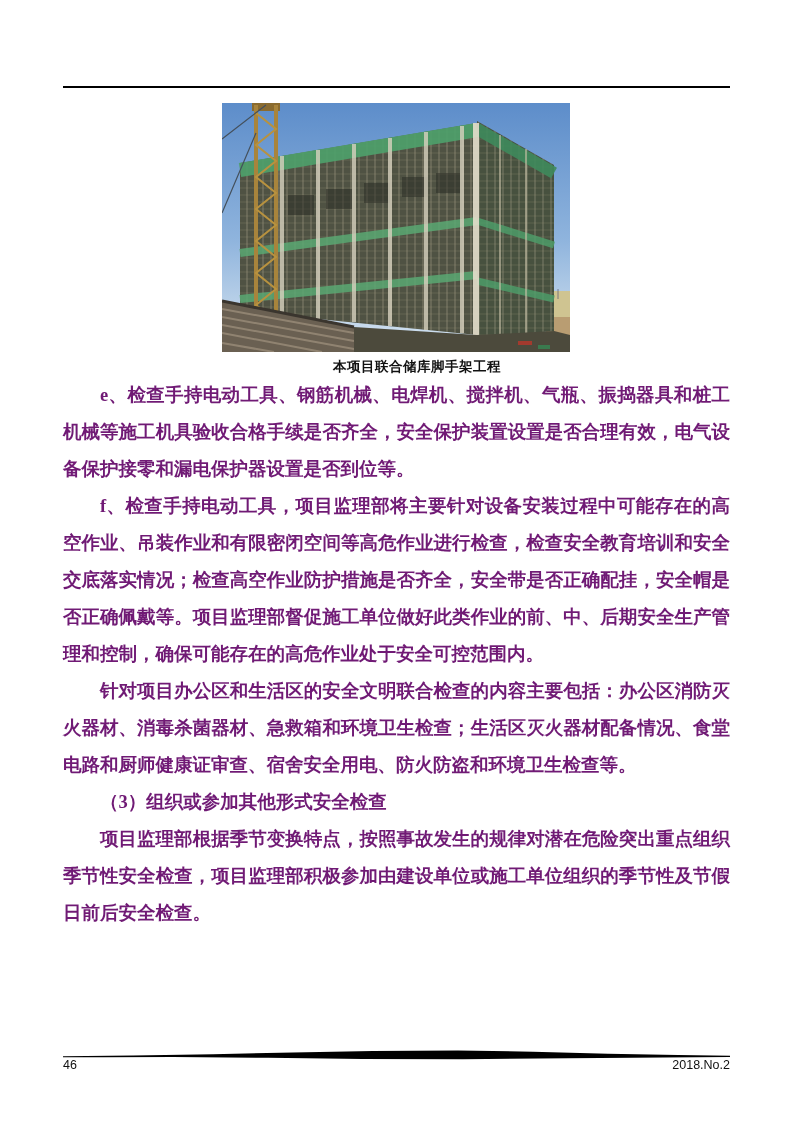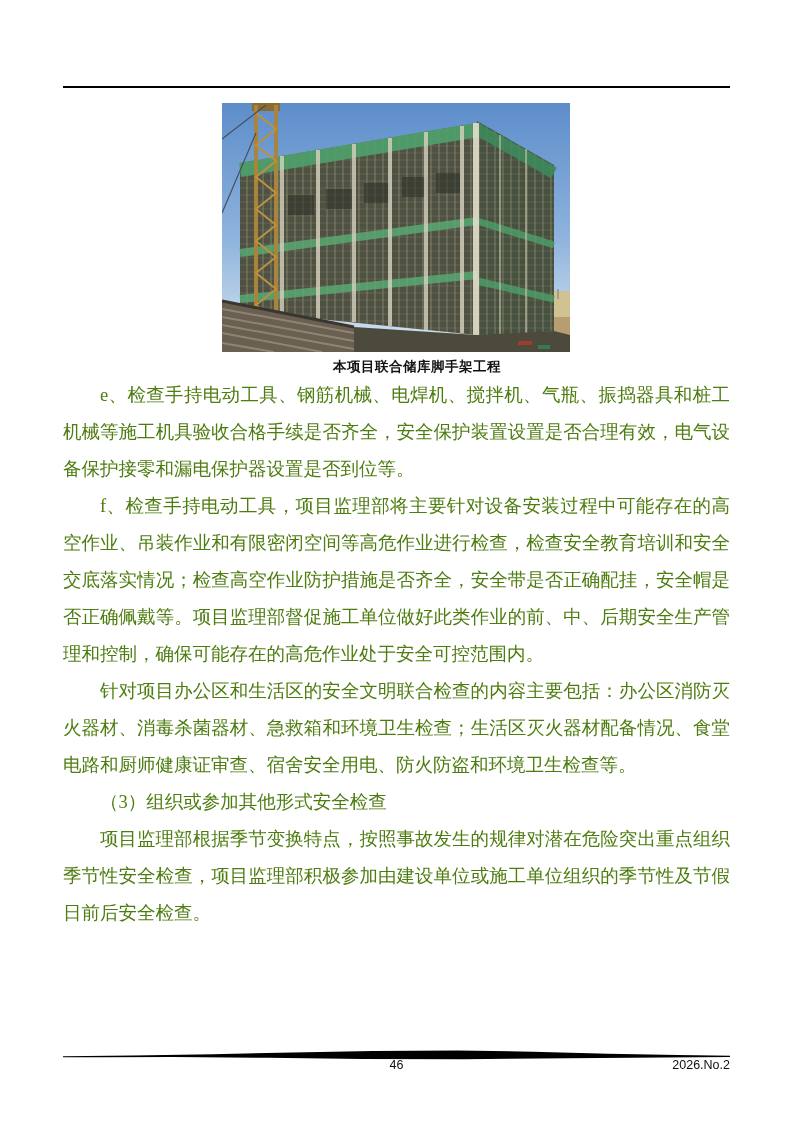--- a/index.html
+++ b/index.html
@@ -21,26 +21,26 @@
   .figure { position:absolute; top:103px; left:222px; width:390px; }
   .photo-frame { width:348px; height:249px; display:block; }
   .photo-frame svg { display:block; }
   .figure-caption {
     margin-top:6px; text-align:center; font-weight:bold;
     font-size:13.5px; line-height:18px; color:#111111; letter-spacing:0.5px;
   }
   .body-text {
     position:absolute; top:377px; left:63px; width:667px;
     font-size:18.5px; line-height:37px; text-align:justify;
-    text-justify:inter-character; color:#4d7c0f;
+    text-justify:inter-character; color:#701a75;font-weight:bold;
   }
   .body-text p { margin:0; text-indent:2em; }
   .footer-bar { position:absolute; top:1046px; left:63px; width:667px; height:10px; }
   .page-number {
-    position:absolute; top:1057px; left:63px; width:667px; text-align:center;
+    position:absolute; top:1057px; left:63px; width:667px; text-align:left;
     font-family:"Liberation Sans","DejaVu Sans",sans-serif;
     font-size:12.5px; line-height:16px; color:#111111;
   }
   .issue-number {
     position:absolute; top:1057px; right:63px;
     font-family:"Liberation Sans","DejaVu Sans",sans-serif;
     font-size:12.5px; line-height:16px; color:#111111;
   }
 </style>
 </head>
@@ -125,15 +125,15 @@
     <p>（3）组织或参加其他形式安全检查</p>
     <p>项目监理部根据季节变换特点，按照事故发生的规律对潜在危险突出重点组织季节性安全检查，项目监理部积极参加由建设单位或施工单位组织的季节性及节假日前后安全检查。</p>
   </div>
 
   <div class="footer-bar">
     <svg width="667" height="10" viewBox="0 0 667 10" xmlns="http://www.w3.org/2000/svg">
       <polygon fill="#000000" points="0,6.2 70,5.4 150,4.2 230,2.4 310,0.9 395,0.4 470,1.8 545,3.8 615,5.1 667,5.7 667,7.1 600,7.4 505,8.2 400,9.2 300,8.9 205,7.8 110,7.1 40,7.2 0,7.3"></polygon>
     </svg>
   </div>
   <div class="page-number">46</div>
-  <div class="issue-number">2026.No.2</div>
+  <div class="issue-number">2018.No.2</div>
 
 </div>
 
 </body></html>

